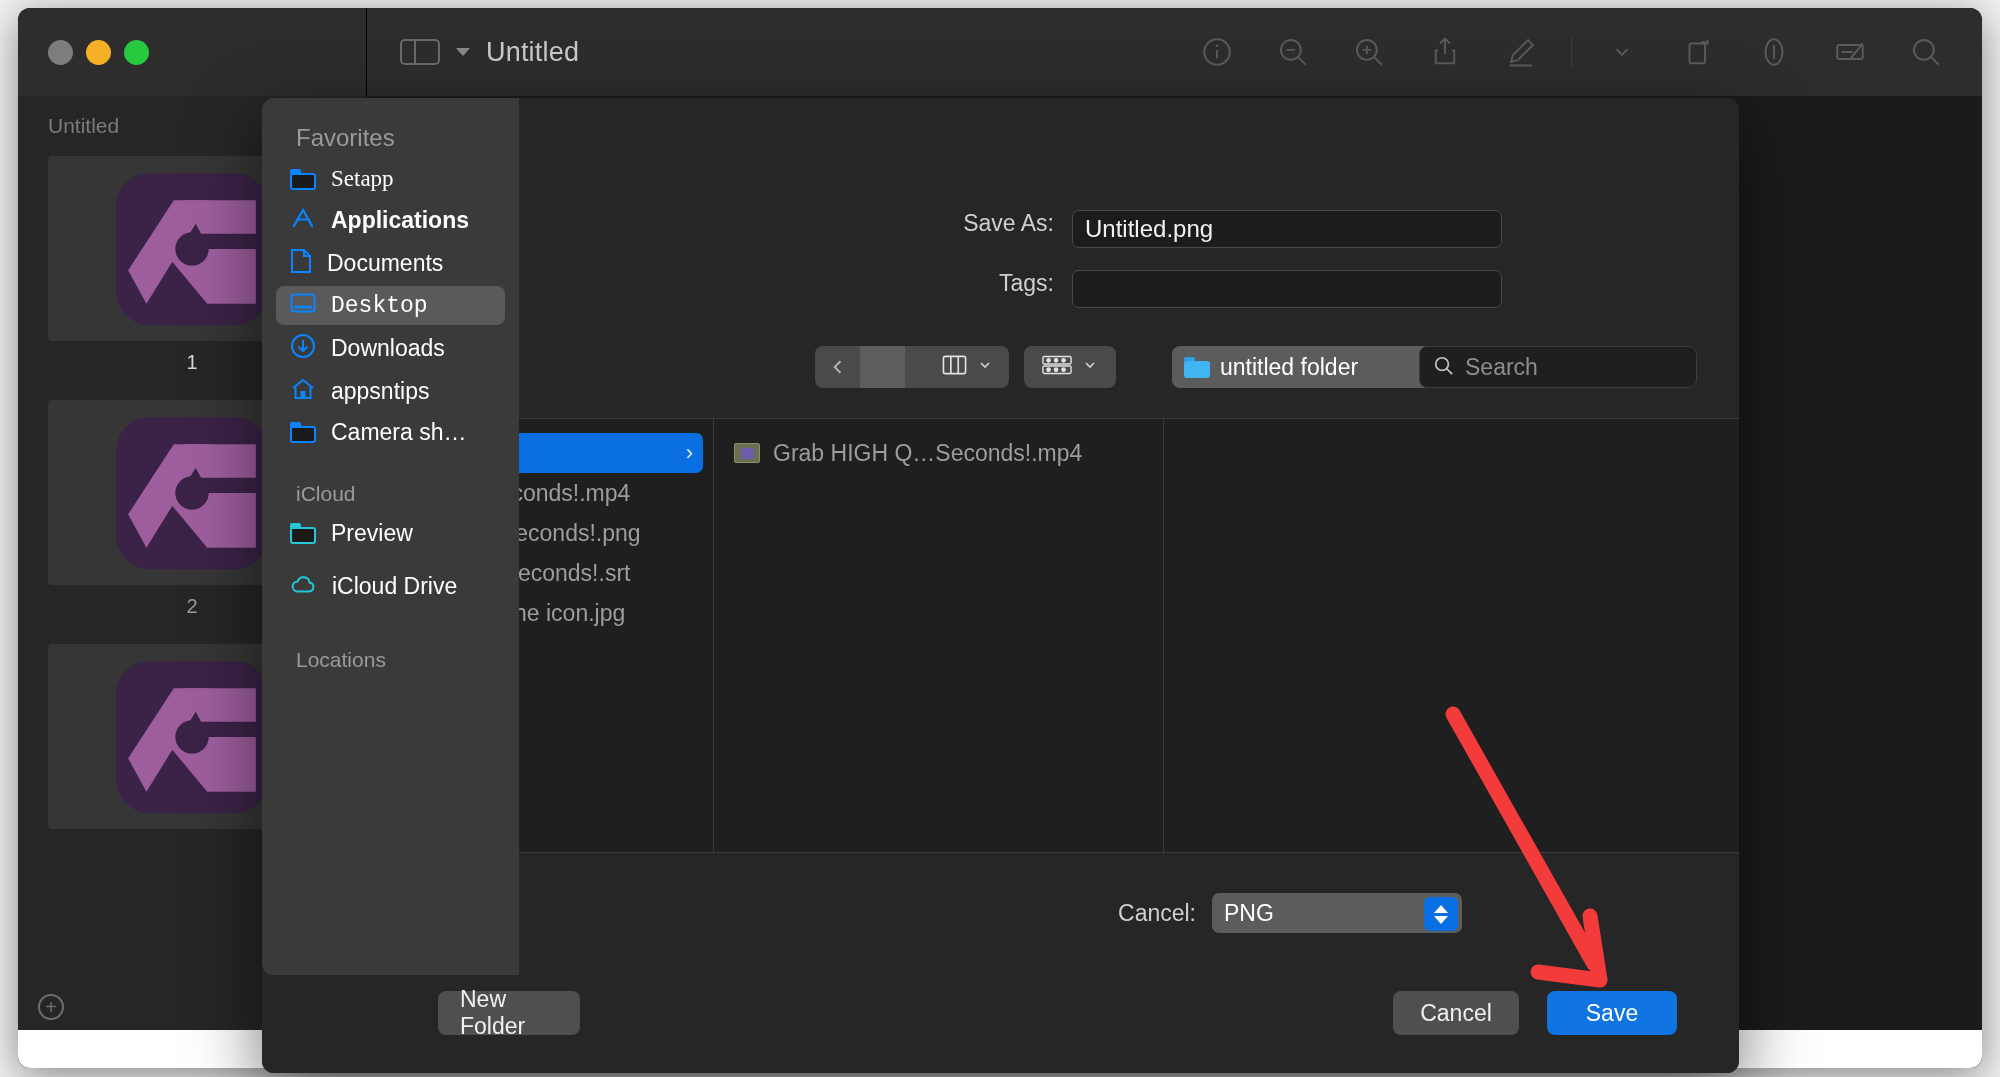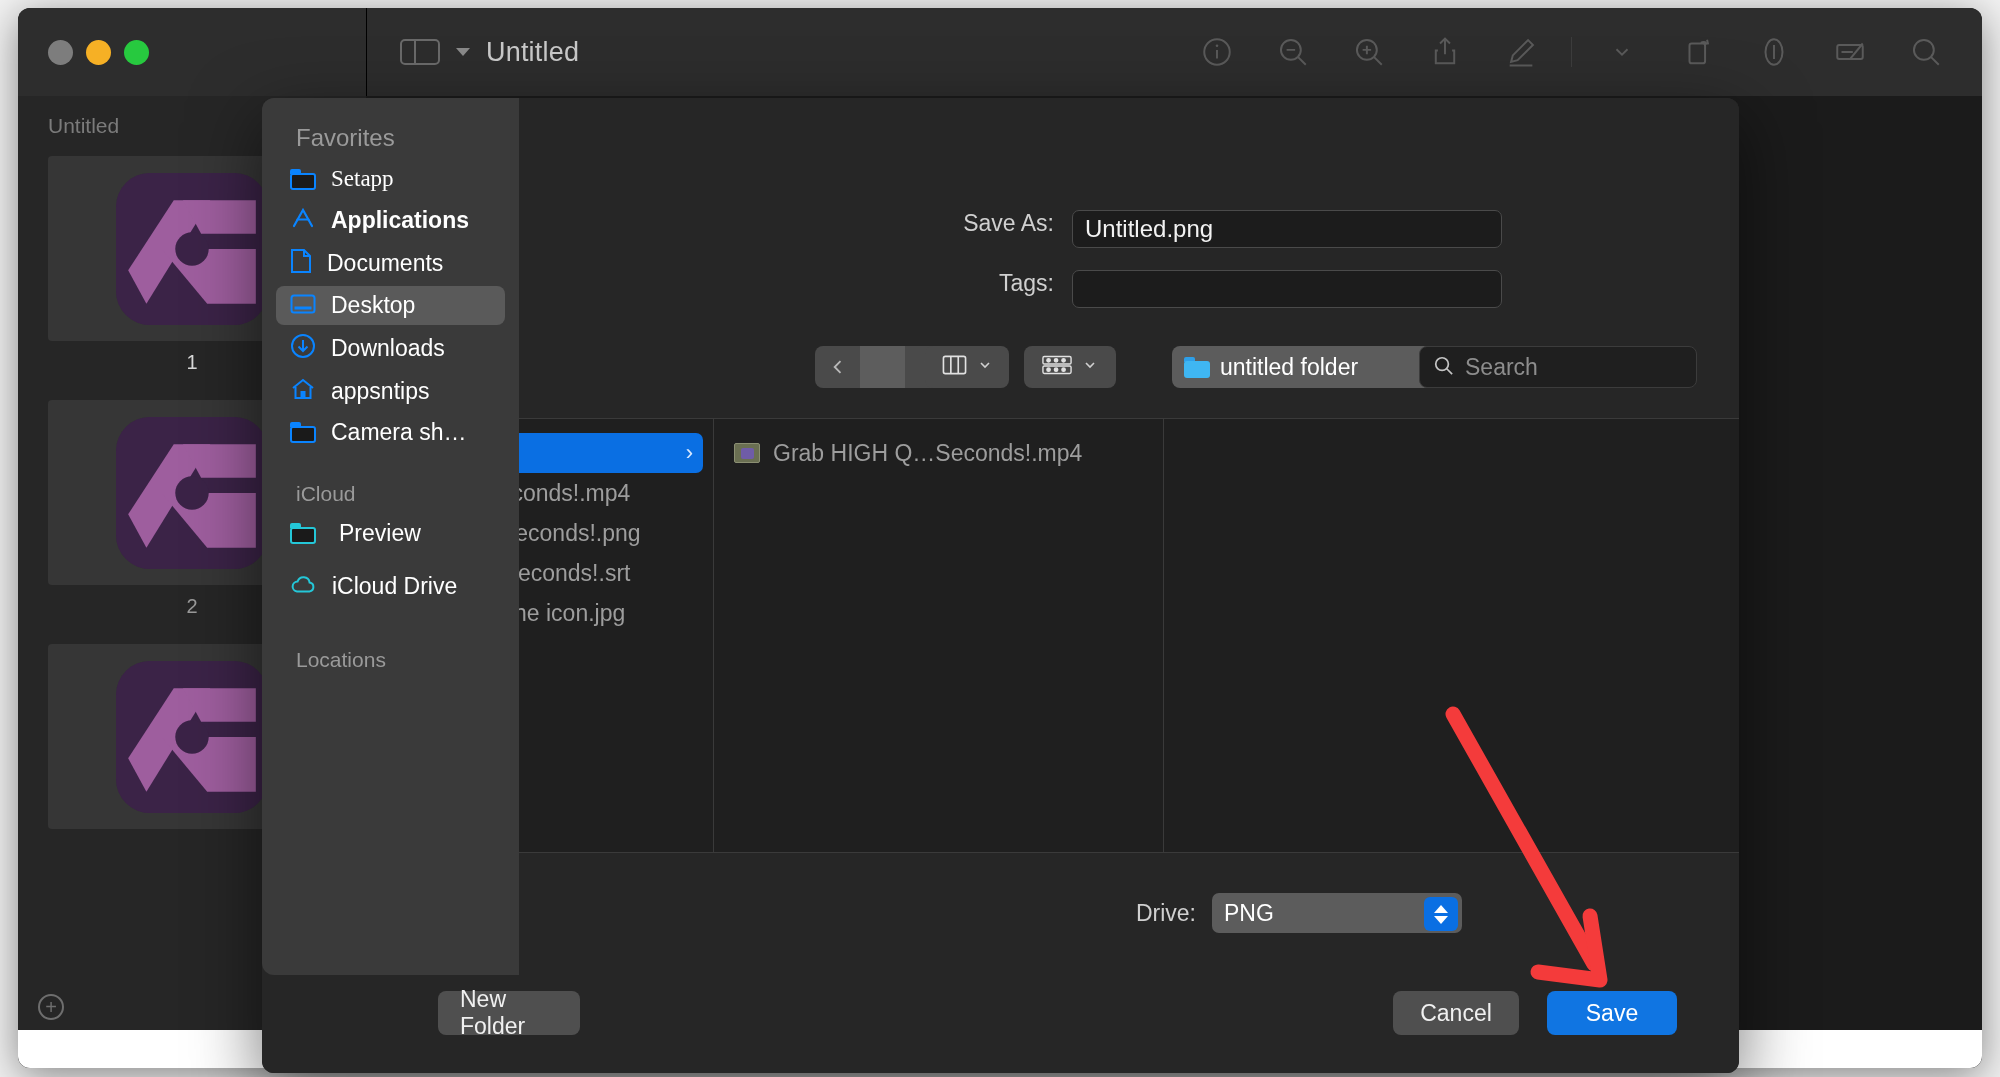--- a/index.html
+++ b/index.html
@@ -514,21 +514,21 @@
           </span>
           <span>Grab HIGH Q…Seconds!.mp4</span>
         </div>
       </div>
 
       <div class="col col3"></div>
     </div>
 
     <div class="options">
       <div class="opt-row row-format">
-        <div class="opt-label">Drive:</div>
+        <div class="opt-label">Cancel:</div>
         <div class="format-popup">
           <span>PNG</span>
           <span class="stepper">
             <span class="chev-up-w"></span>
               <span class="chev-dn-w"></span>
           </span>
         </div>
       </div>
 
       <div class="opt-row row-alpha">
@@ -579,21 +579,21 @@
     <div style="display:flex;align-items:center;gap:15px;margin:2px 14px;padding:6px 14px;border-radius:8px;">
       <span>
         <svg width="22" height="26" viewBox="0 0 22 26" fill="none" stroke="#0a84ff" stroke-width="2">
           <path d="M2 2h12l6 6v16H2z"></path>
             <path d="M14 2v6h6"></path>
         </svg>
       </span>
       <span style="color:#fff;font-size:23px;">Documents</span>
     </div>
 
-    <div style="display:flex;align-items:center;gap:15px;margin:2px 14px;padding:6px 14px;border-radius:8px;background:#5a5a5a;">
+    <div style="display:flex;align-items:center;gap:15px;margin:2px 14px;padding:6px 14px;border-radius:8px;background:#5a5a5a;font-family:Liberation Mono, monospace;">
       <span>
         <svg width="26" height="22" viewBox="0 0 26 22" fill="none" stroke="#0a84ff" stroke-width="2">
           <rect x="1.5" y="2.5" width="23" height="17" rx="2.5"></rect>
             <path d="M4.5 15h17" stroke-width="3"></path>
         </svg>
       </span>
       <span style="color:#fff;font-size:23px;">Desktop</span>
     </div>
 
     <div style="display:flex;align-items:center;gap:15px;margin:2px 14px;padding:6px 14px;border-radius:8px;">
@@ -620,21 +620,21 @@
     <div style="display:flex;align-items:center;gap:15px;margin:2px 14px;padding:6px 14px;border-radius:8px;">
       <span class="icon-folder">
         <span class="tab" style="background:#0a84ff"></span>
           <span class="body" style="background:#1a1a1a;border:2px solid #0a84ff"></span>
       </span>
       <span style="color:#fff;font-size:23px;">Camera sh…</span>
     </div>
 
     <div style="color:#9a9a9a; font-size:21px; padding:28px 0 6px 34px;">iCloud</div>
 
-    <div style="display:flex;align-items:center;gap:23px;margin:2px 14px;padding:6px 14px;border-radius:8px;">
+    <div style="display:flex;align-items:center;gap:15px;margin:2px 14px;padding:6px 14px;border-radius:8px;">
       <span class="icon-folder">
         <span class="tab" style="background:#24c7d8"></span>
           <span class="body" style="background:#1a1a1a;border:2px solid #24c7d8"></span>
       </span>
       <span style="color:#fff;font-size:23px;">Preview</span>
     </div>
 
     <div style="display:flex;align-items:center;gap:15px;margin:14px 14px;padding:6px 14px;border-radius:8px;">
       <span>
         <svg width="27" height="20" viewBox="0 0 27 20" fill="none" stroke="#24c7d8" stroke-width="2">

